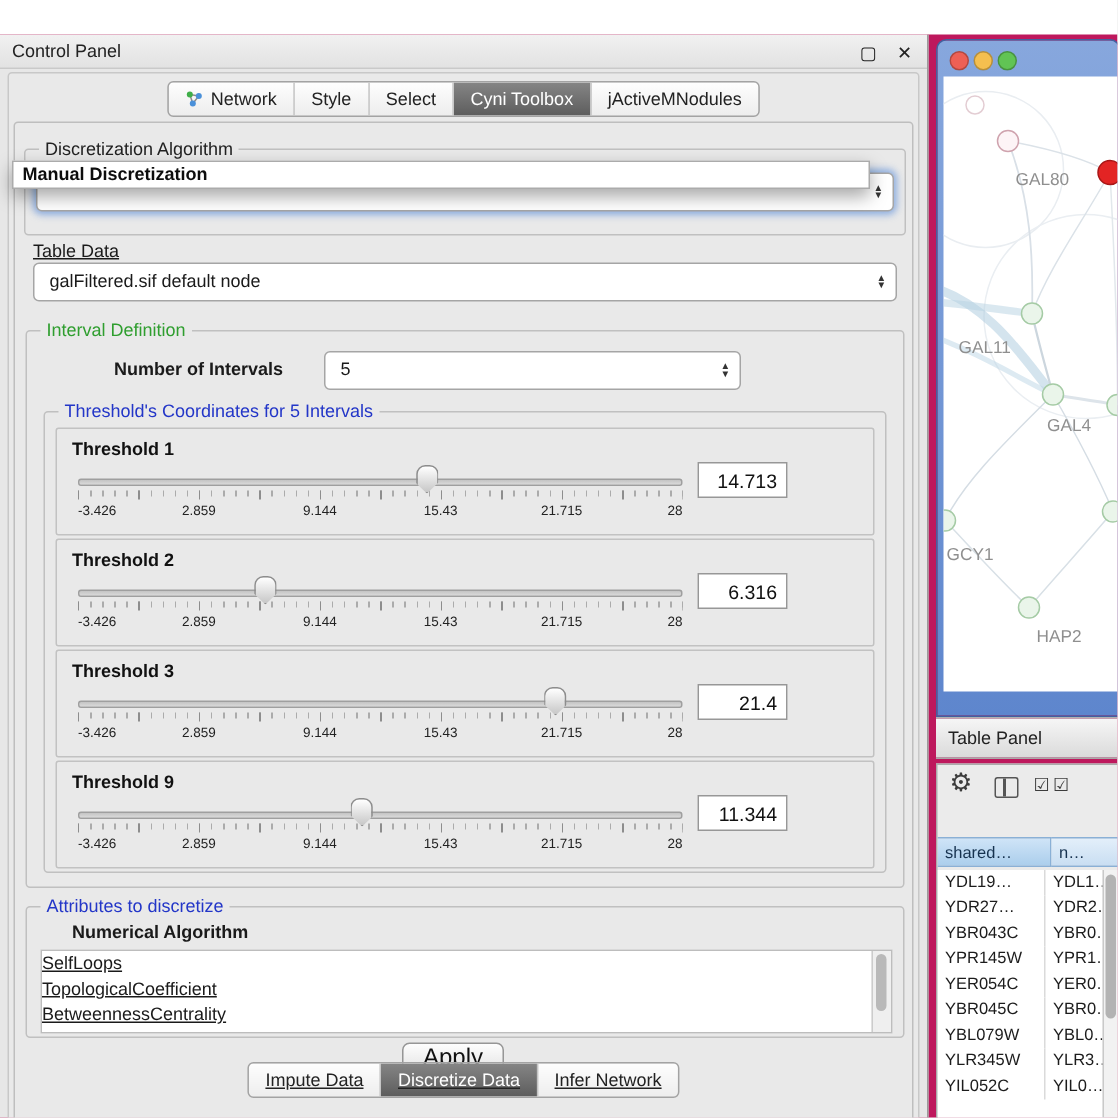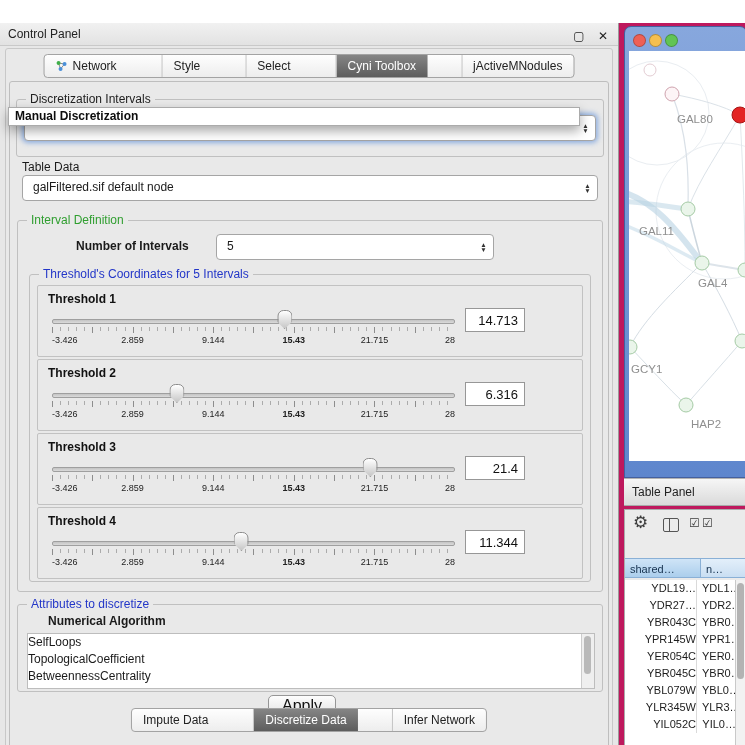--- a/index.html
+++ b/index.html
@@ -10,26 +10,26 @@
   .cw{position:absolute;left:0;top:0;width:618px;height:735px;background:#e7e7e7;border-right:1px solid #9b9b9b;}
   .titlebar{position:absolute;left:0;top:0;right:0;height:22px;background:linear-gradient(#f1f1f1,#e2e2e2);border-bottom:1px solid #c9c9c9;}
   .title{position:absolute;left:8px;top:4px;font-size:12px;color:#222;}
   .wicons{position:absolute;right:10px;top:3px;}
   .wicon{font-size:12px;color:#222;margin-left:9px;cursor:default;}
   .wicon.close{font-weight:bold;}
   .inner-frame{position:absolute;left:5px;top:25px;width:606px;height:704px;border:1px solid #c8c8c8;border-radius:3px;background:#e9e9e9;}
   .content-frame{position:absolute;left:9px;top:58px;width:598px;height:670px;border:1px solid #bebebe;border-radius:3px;background:#e9e9e9;}
 
   
-  .seg{position:absolute;display:inline-flex;border:1px solid #a3a3a3;border-radius:4px;overflow:hidden;background:linear-gradient(#fefefe,#ededed);font-size:12px;color:#222;white-space:nowrap;gap:34px;}
+  .seg{position:absolute;display:inline-flex;border:1px solid #a3a3a3;border-radius:4px;overflow:hidden;background:linear-gradient(#fefefe,#ededed);font-size:12px;color:#222;white-space:nowrap;}
   .seg-item{padding:4px 11px;display:flex;align-items:center;gap:5px;border-left:1px solid #c4c4c4;cursor:default;}
   .seg-item:first-child{border-left:none;}
   .seg-item.selected{background:linear-gradient(#858585,#5d5d5d);color:#fff;}
   .top-tabs{top:31px;left:50%;transform:translateX(-50%);}
-  .bottom-tabs{top:685px;left:50%;transform:translateX(-50%);}
+  .bottom-tabs{top:685px;left:50%;transform:translateX(-50%);text-decoration:underline;}
 
   
   .group{position:absolute;border:1px solid #c0c0c0;border-radius:3px;}
   .gtitle{position:absolute;top:-8px;left:9px;background:#e9e9e9;padding:0 4px;font-size:12px;}
   .gtitle.green{color:#2f9e2f;}
   .gtitle.blue{color:#2336c8;}
   .gtitle.dark{color:#222;}
 
   
   .combo{position:absolute;height:24px;background:#fff;border:1px solid #a5a5a5;border-radius:4px;font-size:12px;color:#1a1a1a;}
@@ -51,28 +51,28 @@
   .slider{position:absolute;left:14px;right:127px;top:26px;height:40px;}
   .track{position:absolute;left:0;right:0;top:7px;height:3px;background:linear-gradient(#c4c4c4,#dadada);border:1px solid #9f9f9f;border-radius:2px;}
   .ticks-minor{position:absolute;left:0;right:0;top:15px;height:4px;background-image:repeating-linear-gradient(90deg,#ababab 0,#ababab 1px,transparent 1px,transparent 2%);}
   .ticks-major{position:absolute;left:0;right:0;top:15px;height:6px;background-image:repeating-linear-gradient(90deg,#8d8d8d 0,#8d8d8d 1px,transparent 1px,transparent 10%);}
   .thumb{position:absolute;top:-2px;width:13px;height:17px;transform:translateX(-50%);background:linear-gradient(#ffffff,#c7c7c7);border:1px solid #8d8d8d;border-radius:6px 6px 3px 3px;clip-path:polygon(0 0,100% 0,100% 62%,50% 100%,0 62%);}
   .scale{position:absolute;left:0;right:0;top:23px;height:12px;font-size:9px;color:#222;}
   .scale span{position:absolute;transform:translateX(-50%);}
   .scale span:nth-child(1){left:0;transform:none;}
   .scale span:nth-child(2){left:20%;}
   .scale span:nth-child(3){left:40%;}
-  .scale span:nth-child(4){left:60%;font-weight:bold;}
+  .scale span:nth-child(4){left:60%;}
   .scale span:nth-child(5){left:80%;}
   .scale span:nth-child(6){left:100%;transform:translateX(-100%);}
   .val{position:absolute;right:57px;top:22px;width:46px;height:22px;background:#fff;border:1px solid #979797;font-family:"Liberation Sans",sans-serif;font-size:13px;text-align:right;padding:0 6px;color:#111;}
 
   
   .listbox{position:absolute;left:27px;top:610px;width:566px;height:54px;background:#fff;border:1px solid #bdbdbd;overflow:hidden;}
-  .li{font-size:12px;color:#1a1a1a;line-height:17px;padding-left:0;}
+  .li{font-size:12px;color:#1a1a1a;line-height:17px;padding-left:0;text-decoration:underline;}
   .vscroll{position:absolute;right:0;top:0;bottom:0;width:12px;background:#efefef;border-left:1px solid #cccccc;}
   .vthumb{position:absolute;left:2px;top:2px;width:7px;height:38px;background:#b9b9b9;border-radius:4px;}
 
   .btn{position:absolute;border:1px solid #969696;border-radius:5px;background:linear-gradient(#fdfdfd,#e1e1e1);font-size:16px;color:#111;text-align:center;line-height:20px;}
 
   
   .net-window{position:absolute;left:624px;top:3px;width:121px;height:450px;background:linear-gradient(#87a7dd,#5e86cd);border:1px solid #44609f;border-radius:7px 7px 0 0;}
   .light{position:absolute;top:7px;width:11px;height:11px;border-radius:50%;border:1px solid rgba(0,0,0,.25);}
   .net-canvas{position:absolute;left:4px;top:24px;right:0;bottom:16px;background:#fff;overflow:hidden;}
   .net-svg{position:absolute;left:0;top:0;}
@@ -86,21 +86,21 @@
   .gear{left:8px;top:2px;font-size:17px;}
   .colsel{left:38px;top:8px;width:14px;height:12px;border:1.5px solid #555;border-radius:2px;background:linear-gradient(90deg,transparent 0 5px,#555 5px 6.5px,transparent 6.5px);}
   .chk{font-size:12px;top:6px;}
   .chk.a{left:64px;} .chk.b{left:77px;}
   .thead{position:absolute;left:0;top:48px;right:0;height:20px;display:flex;font-size:11px;}
   .hc{line-height:20px;padding-left:5px;border:1px solid #8ab0d6;border-left:none;overflow:hidden;white-space:nowrap;color:#16324f;}
   .hc1{width:70px;background:linear-gradient(#cfe4f7,#abceec);}
   .hc2{flex:1;background:linear-gradient(#e3effa,#c9def2);}
   .tbody{position:absolute;left:0;top:70px;right:10px;bottom:0;overflow:hidden;background:#fff;}
   .trow{display:flex;height:17px;font-size:11px;color:#1c1c1c;}
-  .tc{overflow:hidden;white-space:nowrap;line-height:17px;text-align:right;}
+  .tc{overflow:hidden;white-space:nowrap;line-height:17px;}
   .tc1{width:66px;padding-left:5px;}
   .tc2{flex:1;padding-left:5px;border-left:1px solid #dadada;}
   .tscroll{position:absolute;right:0;top:70px;bottom:0;width:10px;background:#f2f2f2;border-left:1px solid #c9c9c9;}
   .tsthumb{position:absolute;left:1px;top:3px;width:7px;height:96px;background:#b3b3b3;border-radius:4px;}
 </style>
 </head>
 <body>
 
 <div id="root">
 
@@ -136,35 +136,35 @@
           <span>Cyni Toolbox</span>
         </div>
       <div class="seg-item">
           <span>jActiveMNodules</span>
         </div>
     </div>
 
     <div class="content-frame"></div>
 
     <div class="group" style="left:16px;top:76px;width:586px;height:56px;">
-      <span class="gtitle dark">Discretization Intervals</span>
+      <span class="gtitle dark">Discretization Algorithm</span>
     </div>
     <div class="combo glow" style="left:24px;top:92px;width:570px;">
       <span class="ctext"></span>
       <span class="stepper">
         <div>▲</div>
           <div>▼</div>
       </span>
     </div>
 
     <div class="popup">
       <div class="opt bold">Manual Discretization</div>
     </div>
 
-    <span class="label12" style="left:22px;top:137px;">Table Data</span>
+    <span class="label12" style="left:22px;top:137px;text-decoration:underline;">Table Data</span>
     <div class="combo" style="left:22px;top:152px;width:574px;">
       <span class="ctext">galFiltered.sif default node</span>
       <span class="stepper">
         <div>▲</div>
           <div>▼</div>
       </span>
     </div>
 
     <div class="group" style="left:17px;top:197px;width:584px;height:370px;">
       <span class="gtitle green">Interval Definition</span>
@@ -233,21 +233,21 @@
             <span>9.144</span>
             <span>15.43</span>
             <span>21.715</span>
             <span>28</span>
         </div>
       </div>
       <input class="val" value="21.4" style="">
     </div>
 
     <div class="tbox" style="top:484px;">
-      <div class="tlabel">Threshold 4</div>
+      <div class="tlabel">Threshold 9</div>
       <div class="slider">
         <div class="track"></div>
         <div class="ticks-minor"></div>
         <div class="ticks-major"></div>
         <div class="thumb" style="left: 47%;"></div>
         <div class="scale">
           <span>-3.426</span>
             <span>2.859</span>
             <span>9.144</span>
             <span>15.43</span>

